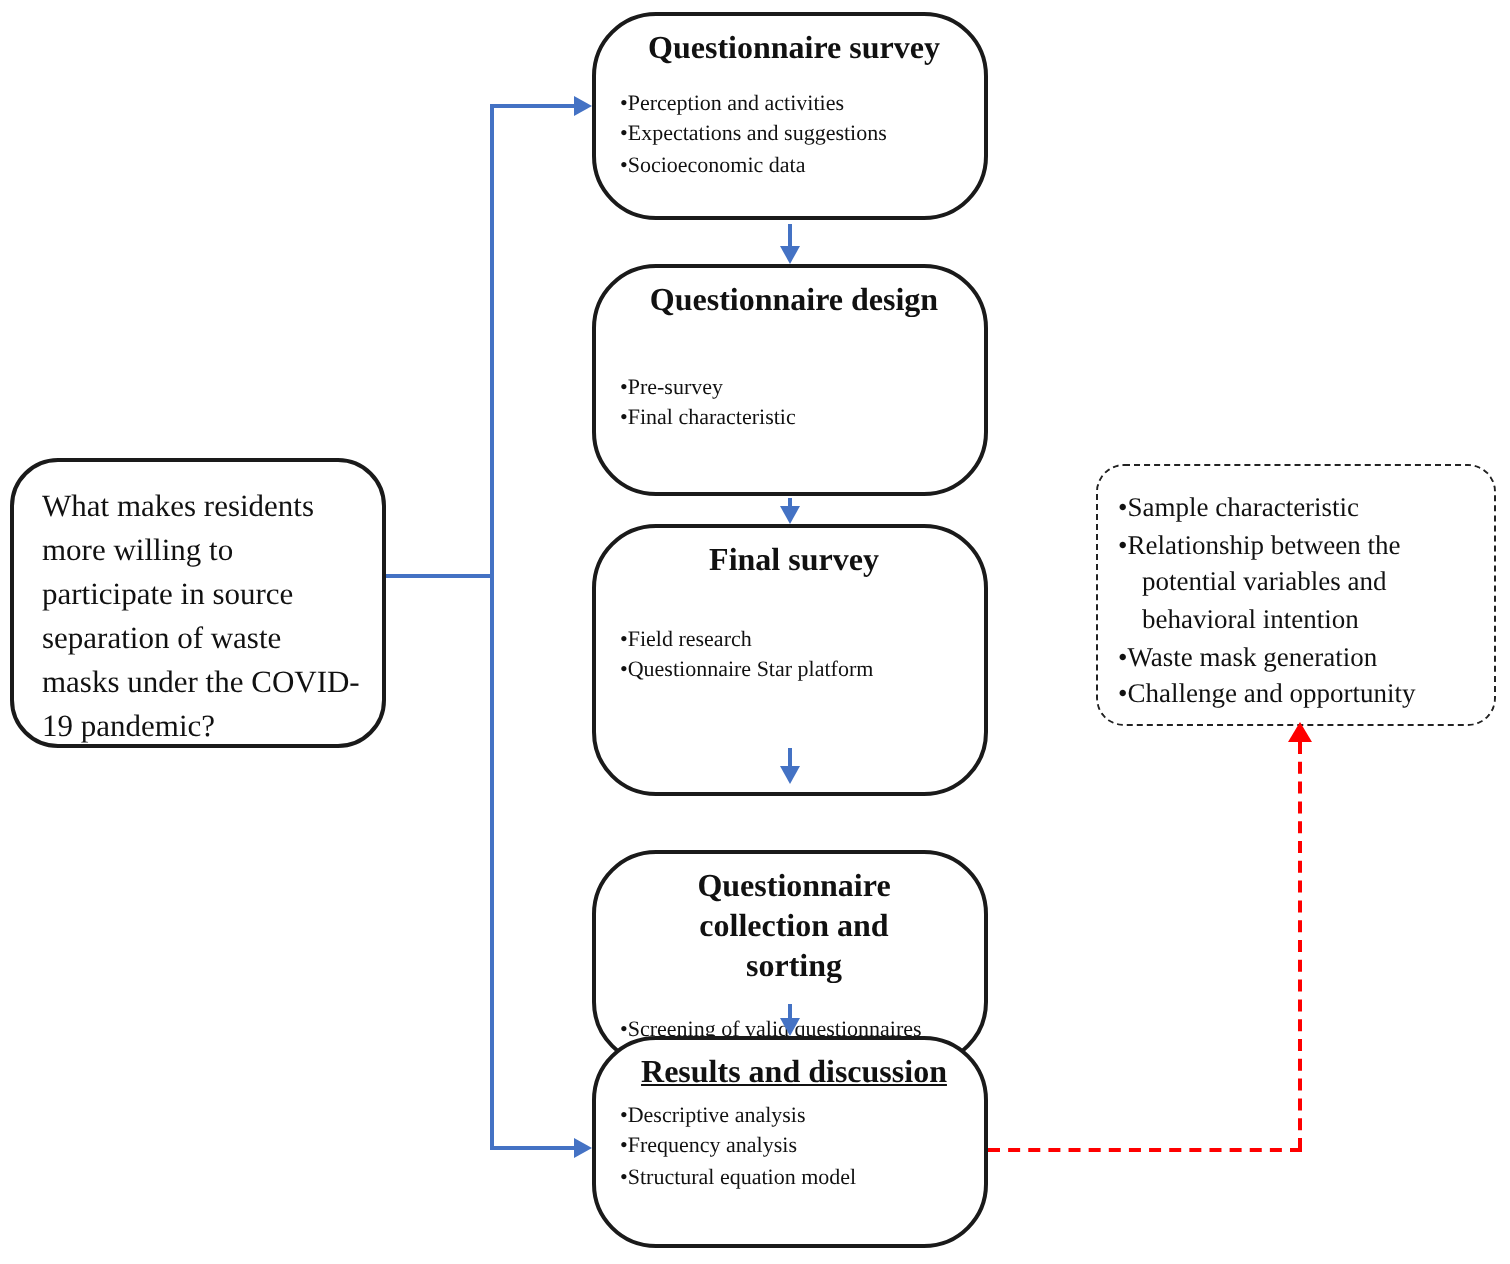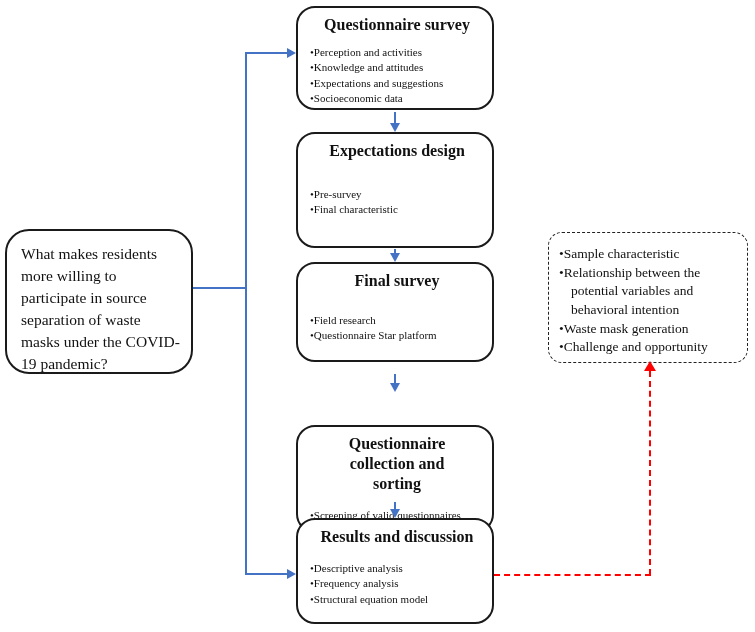--- a/index.html
+++ b/index.html
@@ -17,21 +17,21 @@
     font-family: "Liberation Serif", "DejaVu Serif", serif;
     color: #111;
     overflow: hidden;
   }
 
   
   .box {
     position: absolute;
     background: #fff;
     border: 2px solid var(--ink);
-    border-radius: 19px;
+    border-radius: 32px;
   }
   .flow-box { left: 296px; width: 198px; padding: 7px 8px 4px 12px; }
   .flow-box h3 {
     margin: 0;
     font-size: 16px;
     font-weight: bold;
     text-align: center;
     line-height: 1.25;
   }
   ul.bullets {
@@ -44,26 +44,26 @@
     line-height: 1.4;
     padding-left: 12px;
     text-indent: -12px;
   }
   ul.bullets li::before { content: "\2022 "; }
 
   #box-1 { top: 6px;   height: 104px; }
   #box-1 h3 { margin-bottom: 10px; }
   #box-2 { top: 132px; height: 116px; }
   #box-2 h3 { margin-bottom: 26px; }
-  #box-3 { top: 262px; height: 100px; }
+  #box-3 { top: 262px; height: 136px; }
   #box-3 h3 { margin-bottom: 22px; }
   #box-4 { top: 392px; height: 108px; margin-top: 33px; }
   #box-4 h3 { margin-bottom: 14px; padding: 0 14px; }
   #box-5 { top: 518px; height: 106px; }
-  #box-5 h3 { margin-bottom: 14px; }
+  #box-5 h3 { margin-bottom: 4px; text-decoration: underline; }
 
   .question-box {
     left: 5px; top: 229px;
     width: 188px; height: 145px;
     border-radius: 24px;
     padding: 12px 10px 10px 14px;
   }
   .question-box p {
     margin: 0;
     font-size: 15.5px;
@@ -133,28 +133,27 @@
 <div class="canvas">
 
   <div class="box question-box">
     <p>What makes residents more willing to participate in source separation of waste masks under the COVID-19 pandemic?</p>
   </div>
 
   <div class="box flow-box" id="box-1">
     <h3>Questionnaire survey</h3>
     <ul class="bullets">
       <li>Perception and activities</li>
-      <li>Knowledge and attitudes</li>
       <li>Expectations and suggestions</li>
       <li>Socioeconomic data</li>
     </ul>
   </div>
 
   <div class="box flow-box" id="box-2">
-    <h3>Expectations design</h3>
+    <h3>Questionnaire design</h3>
     <ul class="bullets">
       <li>Pre-survey</li>
       <li>Final characteristic</li>
     </ul>
   </div>
 
   <div class="box flow-box" id="box-3">
     <h3>Final survey</h3>
     <ul class="bullets">
       <li>Field research</li>

